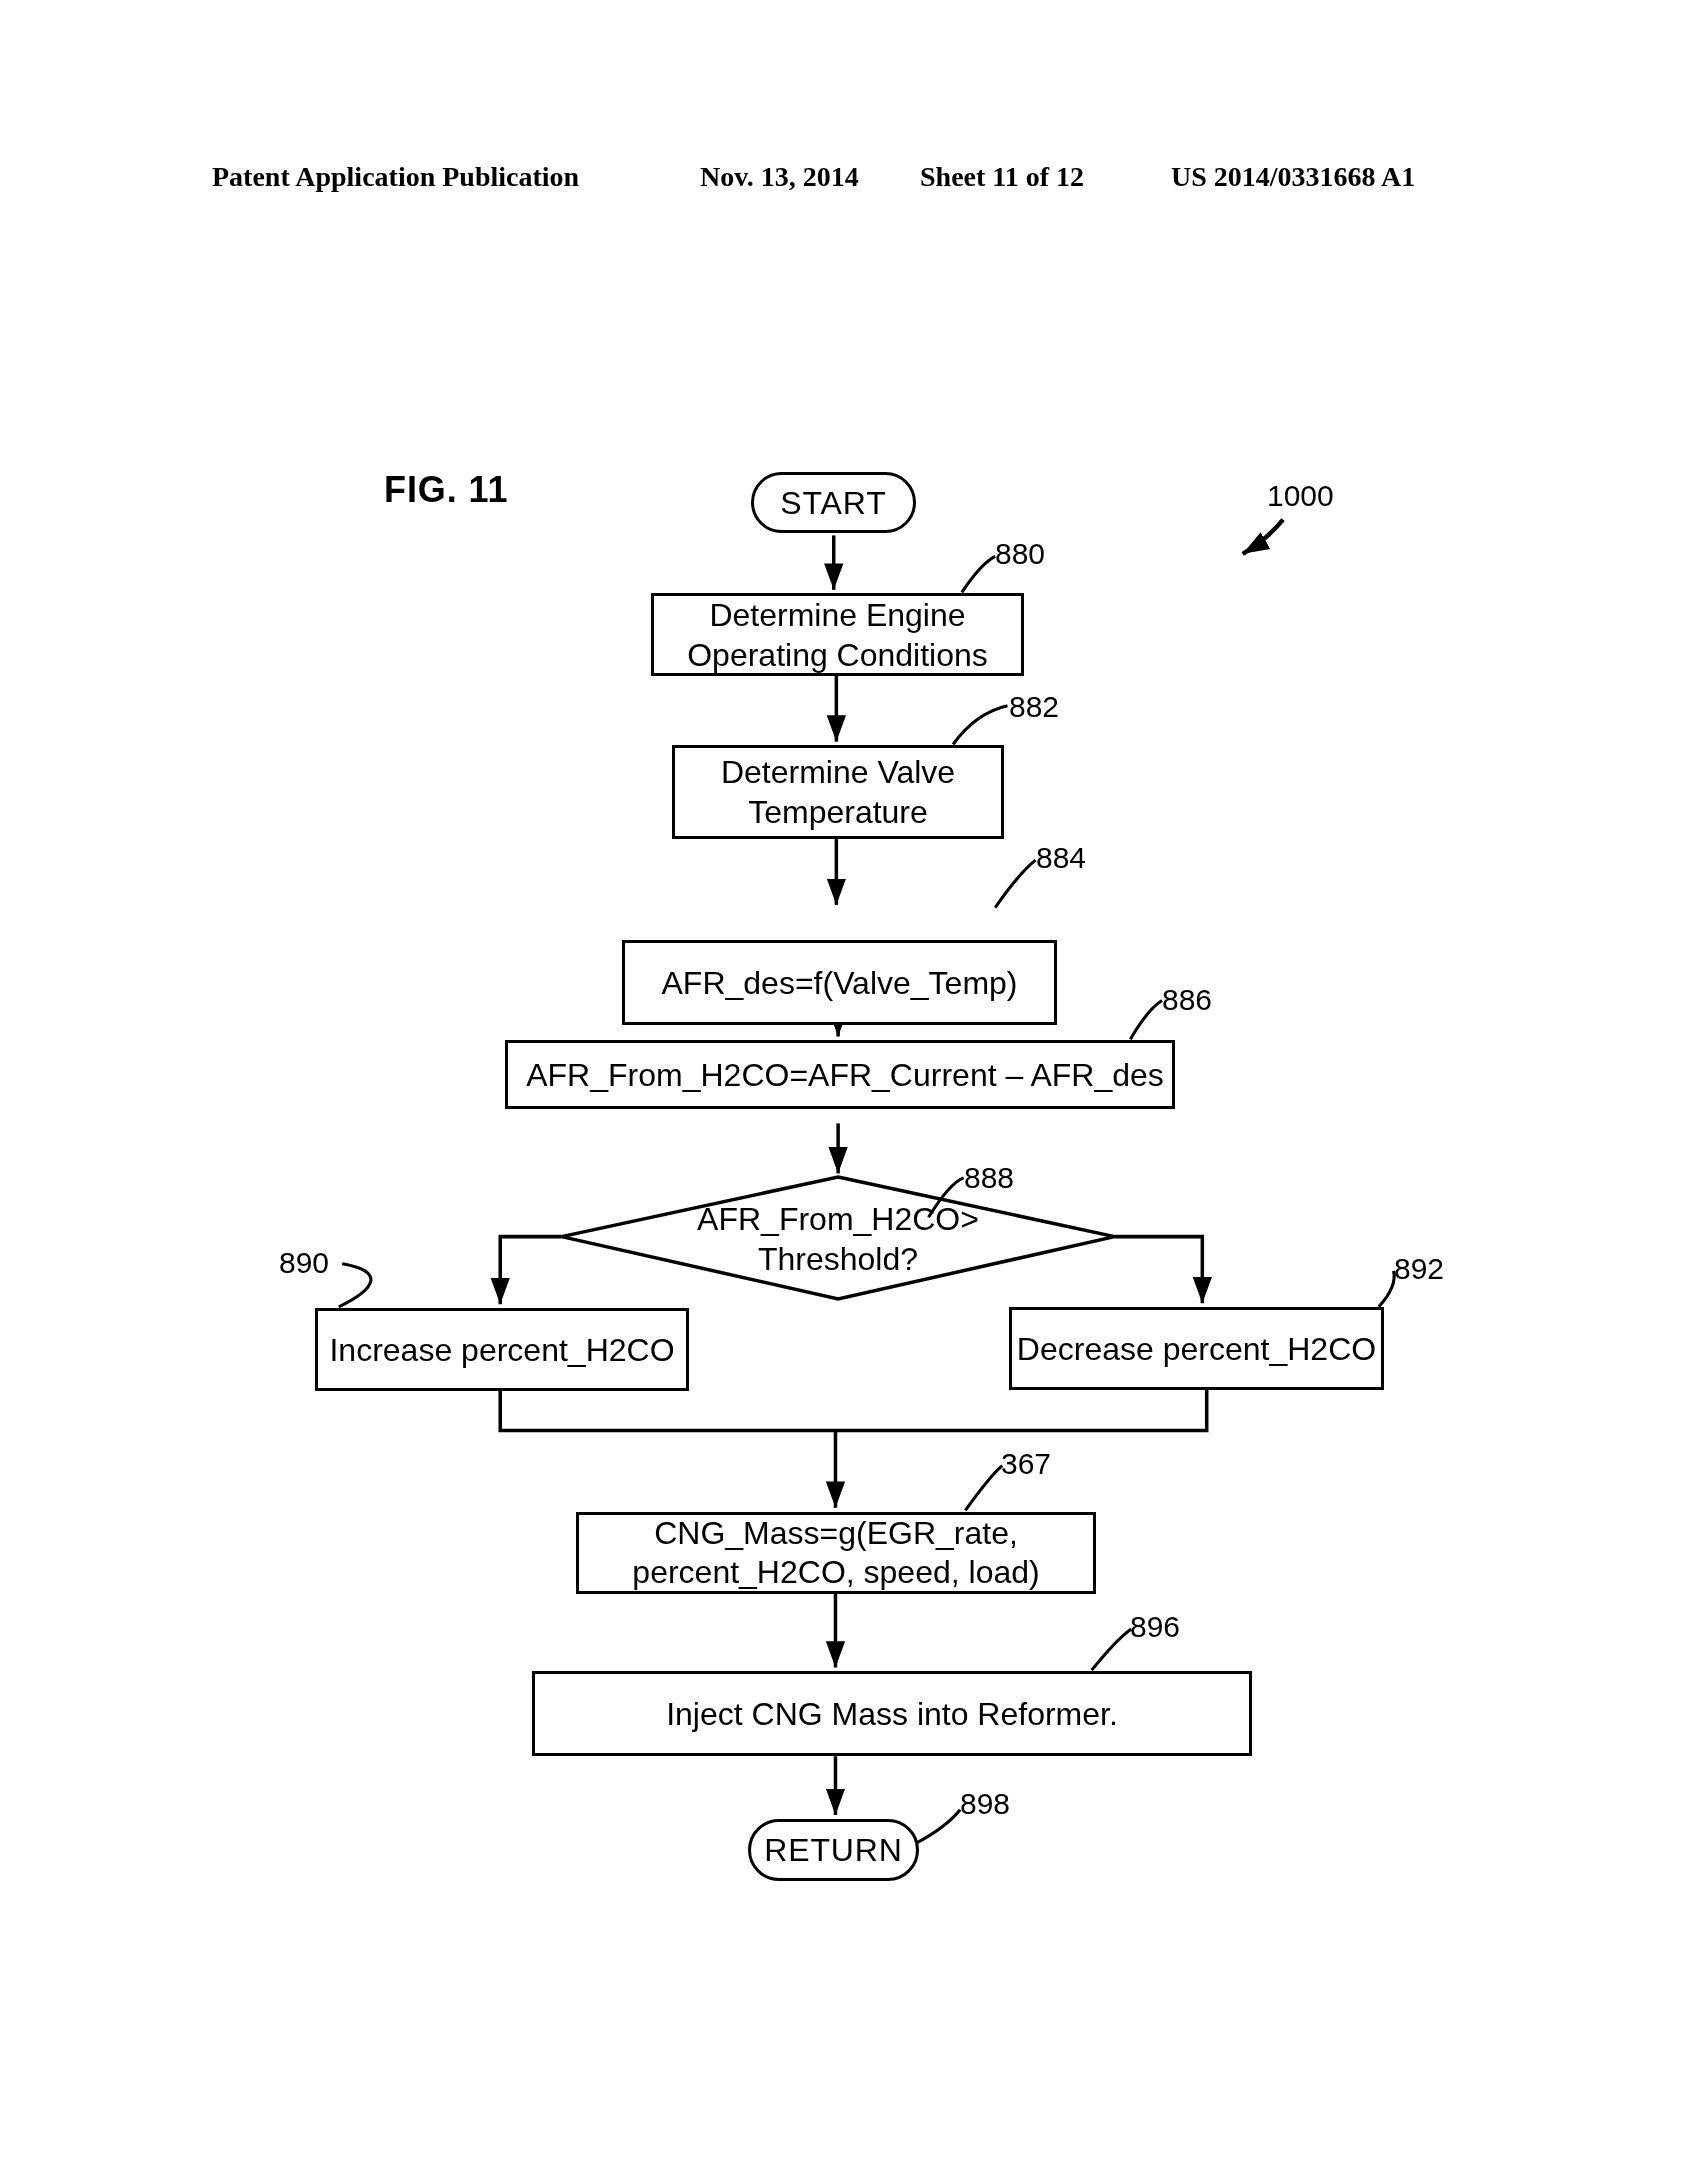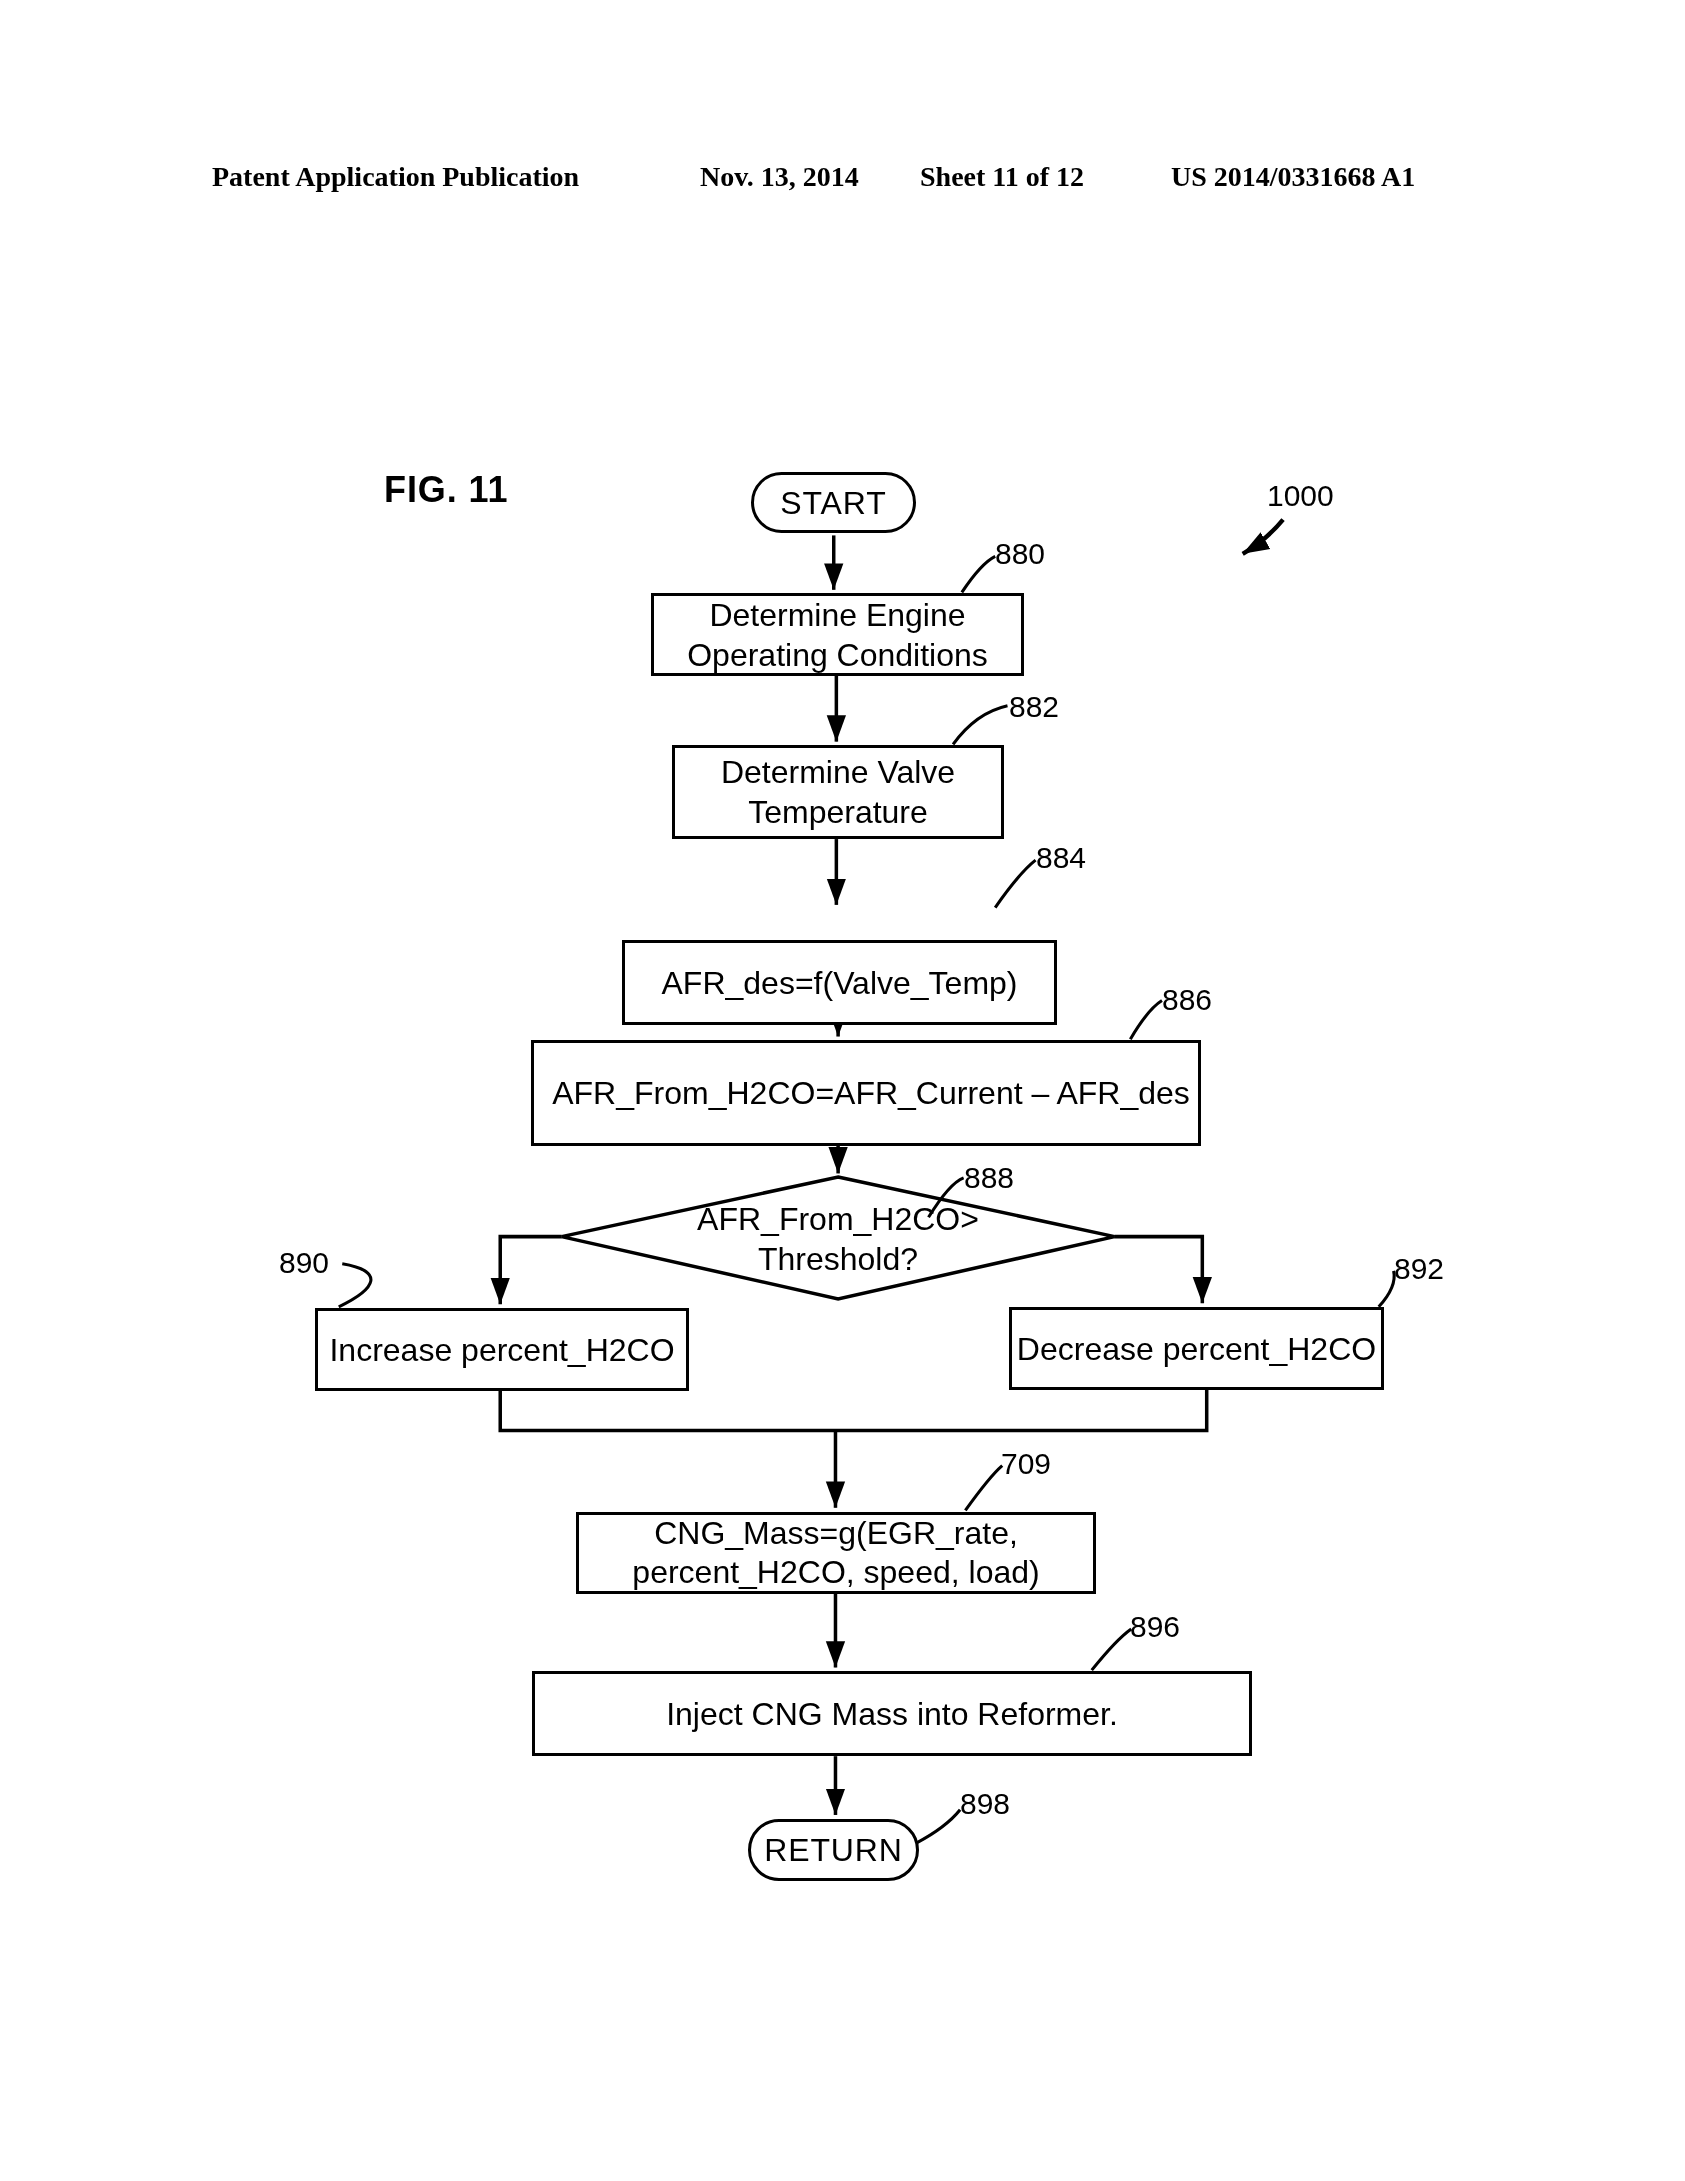--- a/index.html
+++ b/index.html
@@ -19,21 +19,21 @@
   .wires{position:absolute;left:0;top:0;width:1685px;height:2181px;}
   
   .node{position:absolute;box-sizing:border-box;border:3.5px solid #000;background:#fff;
         display:flex;align-items:center;justify-content:center;text-align:center;
         font-size:32px;line-height:40px;white-space:pre-line;}
   .terminal{border-radius:35px;letter-spacing:0.9px;font-size:32px;}
   .n-start {left:751px;top:472px;width:165px;height:61px;}
   .n-880   {left:651px;top:593px;width:373px;height:83px;}
   .n-882   {left:672px;top:745px;width:332px;height:94px;}
   .n-884   {left:622px;top:909px;width:435px;height:85px;margin-top:31px;}
-  .n-886   {left:531px;top:1040px;width:670px;height:106px;padding-left:10px;}
+  .n-886   {left:505px;top:1040px;width:670px;height:69px;padding-left:10px;}
   .n-diamond-text{left:566px;top:1179px;width:544px;height:119px;border:none;background:transparent;}
   .n-890   {left:315px;top:1308px;width:374px;height:83px;}
   .n-892   {left:1009px;top:1307px;width:375px;height:83px;}
   .n-894   {left:576px;top:1512px;width:520px;height:82px;line-height:39px;}
   .n-896   {left:532px;top:1671px;width:720px;height:85px;}
   .n-return{left:748px;top:1819px;width:171px;height:62px;}
   
   .ref{position:absolute;font-size:30px;white-space:nowrap;}
   .ref-1000{left:1267px;top:479px;}
   .ref-880{left:995px;top:537px;}
@@ -118,18 +118,18 @@
   <div class="node terminal n-return">RETURN</div>
 
   <div class="ref ref-1000">1000</div>
   <div class="ref ref-880">880</div>
   <div class="ref ref-882">882</div>
   <div class="ref ref-884">884</div>
   <div class="ref ref-886">886</div>
   <div class="ref ref-888">888</div>
   <div class="ref ref-890">890</div>
   <div class="ref ref-892">892</div>
-  <div class="ref ref-894">709</div>
+  <div class="ref ref-894">367</div>
   <div class="ref ref-896">896</div>
   <div class="ref ref-898">898</div>
 
 </div>
 
 
 </body></html>

